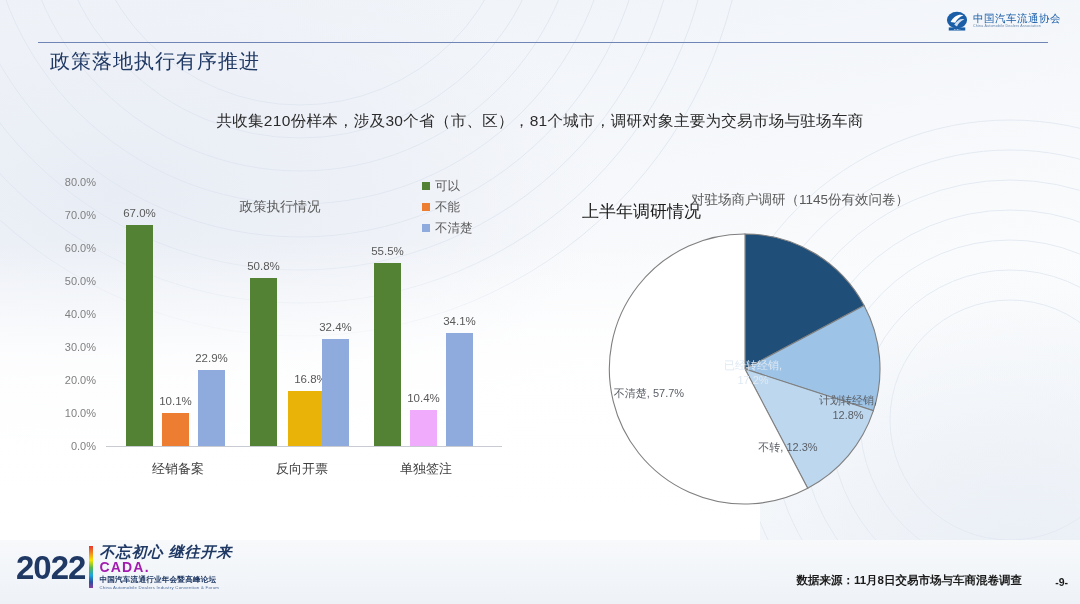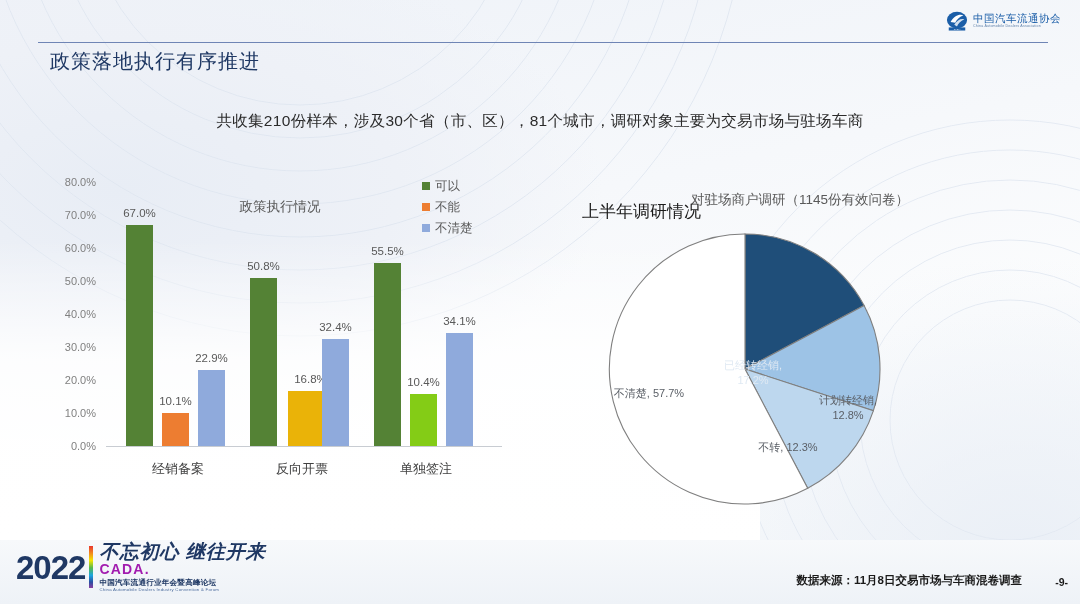--- a/index.html
+++ b/index.html
@@ -86,21 +86,21 @@
   .pc-title { position:absolute; left:22px; top:32px; font-size:17px; color:#1a1a1a; white-space:nowrap; }
   .pc-svg { position:absolute; left:40px; top:56px; }
   .pc-lbl { position:absolute; font-size:11px; color:#5a5f66; text-align:center; line-height:1.35; white-space:nowrap; }
 
   
   .footer-logo { position:absolute; left:16px; bottom:10px; width:250px; height:54px; display:flex; align-items:center; }
   .fl-year { font-size:33px; font-weight:bold; color:#1f3864; letter-spacing:-1px; line-height:1; }
   .fl-stripe { width:4px; height:42px; margin:0 6px 0 4px;
     background:linear-gradient(to bottom,#e8352e 0%,#f28f1c 18%,#f6e500 34%,#56b84b 52%,#1aa6e0 70%,#2b4ea2 86%,#8b3fa0 100%); }
   .fl-right { display:flex; flex-direction:column; justify-content:center; }
-  .fl-slogan { font-size:19px; font-weight:bold; color:#1f3864; font-style:italic; letter-spacing:1px; line-height:1.05; white-space:nowrap; }
+  .fl-slogan { font-size:15px; font-weight:bold; color:#1f3864; font-style:italic; letter-spacing:1px; line-height:1.05; white-space:nowrap; }
   .fl-cada { font-size:14px; font-weight:bold; color:#a21caf; letter-spacing:1.2px; line-height:1.1; white-space:nowrap; }
   .fl-cn { font-size:7.6px; font-weight:bold; color:#1f3864; letter-spacing:.2px; line-height:1.2; white-space:nowrap; }
   .fl-en { font-size:4.3px; color:#4a6a9c; letter-spacing:.25px; line-height:1.2; white-space:nowrap; }
 
   .source { position:absolute; right:58px; bottom:16px; font-size:11.5px; font-weight:bold; color:#1a1a1a; white-space:nowrap; }
   .pageno { position:absolute; right:12px; bottom:16px; font-size:10.5px; font-weight:bold; color:#1a1a1a; white-space:nowrap; }
 </style>
 </head>
 <body>
 
@@ -188,21 +188,21 @@
         </div>
         <div class="bc-bar" style="left:74px;width:27px;height:107px;background:#8FAADC">
           <span class="bc-val" style="top:-18px">32.4%</span>
         </div>
       </div>
 
       <div class="bc-group" style="left:266px;width:108px">
         <div class="bc-bar" style="left:2px;width:27px;height:183px;background:#548235">
           <span class="bc-val" style="top:-18px">55.5%</span>
         </div>
-        <div class="bc-bar" style="left:38px;width:27px;height:52px;background:#84cc16">
+        <div class="bc-bar" style="left:38px;width:27px;height:36px;background:#f0abfc">
           <span class="bc-val" style="top:-18px">10.4%</span>
         </div>
         <div class="bc-bar" style="left:74px;width:27px;height:113px;background:#8FAADC">
           <span class="bc-val" style="top:-18px">34.1%</span>
         </div>
       </div>
     </div>
 
     <div class="bc-baseline"></div>
 

